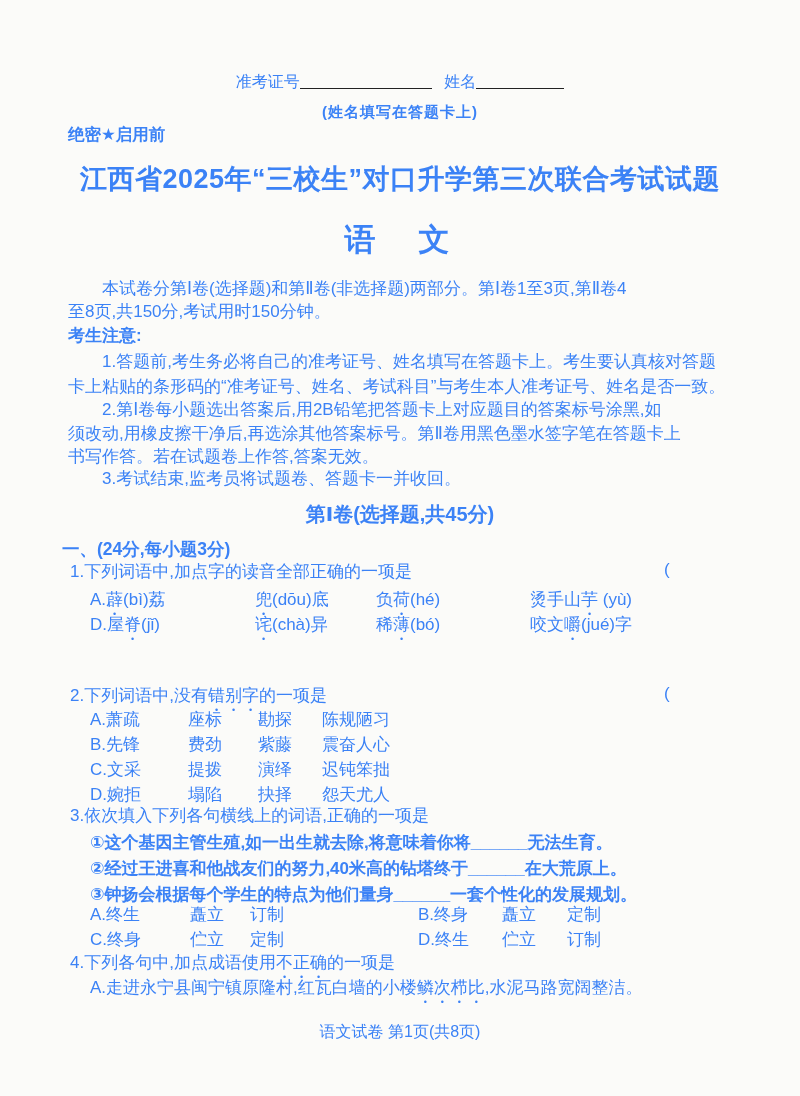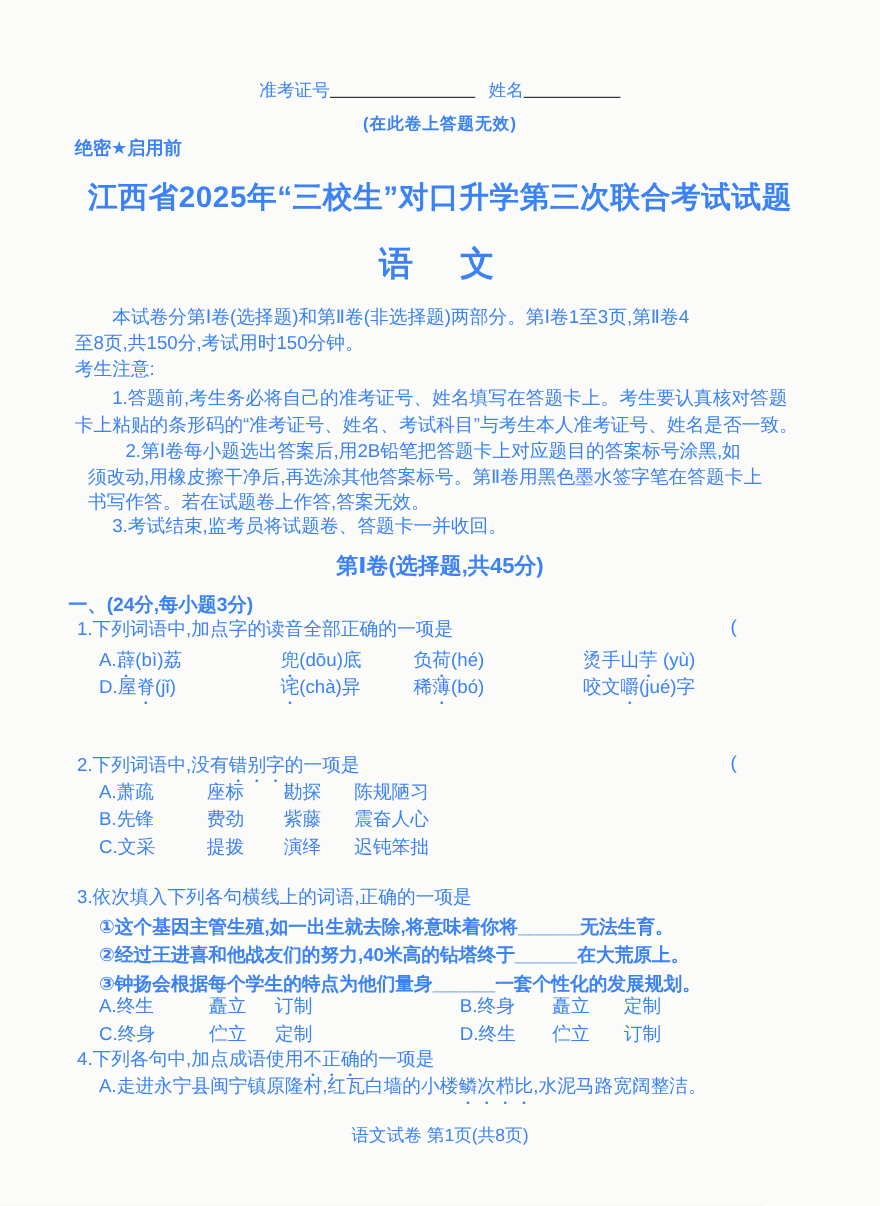--- a/index.html
+++ b/index.html
@@ -16,23 +16,23 @@
   .regline{top:72px;font-size:16px;}
   .blank{display:inline-block;border-bottom:1.6px solid #222;height:15px;vertical-align:-2px;}
   .blank.w1{width:132px;}
   .blank.w2{width:88px;}
   .invalid{top:103px;font-size:15px;font-weight:bold;letter-spacing:1px;}
   .secret{top:124px;left:68px;font-size:16.5px;font-weight:bold;}
   .maintitle{top:161px;font-size:27px;font-weight:bold;letter-spacing:0.5px;}
   .subject{top:219px;font-size:31px;font-weight:bold;letter-spacing:6px;}
   
   .intro{top:277px;left:68px;width:664px;line-height:23px;}
-  .noticetitle{top:324px;left:68px;font-weight:normal;}
+  .noticetitle{top:324px;left:68px;font-weight:bold;}
   .note1{top:349px;left:68px;width:668px;line-height:25px;}
-  .note2{top:398px;left:68px;width:668px;line-height:23.5px;margin-left:12px;}
+  .note2{top:398px;left:68px;width:668px;line-height:23.5px;}
   .note3{top:467px;left:68px;width:668px;line-height:23px;}
   .indent{text-indent:2em;}
   
   .sectitle{top:501px;font-size:20px;font-weight:bold;}
   .parthead{top:537px;left:62px;font-weight:bold;font-size:17.5px;}
   .stem{position:absolute;left:70px;white-space:nowrap;}
   .stem1{top:560px;}
   .stem2{top:684px;}
   .stem3{top:804px;}
   .stem4{top:951px;}
@@ -65,21 +65,21 @@
 </head>
 <body>
 
 <div class="page">
 
   <div class="abs center regline">
     <span>准考证号</span><span class="blank w1"></span>
     <span style="margin-left:8px;">姓名</span><span class="blank w2"></span>
   </div>
 
-  <div class="abs center invalid">(在此卷上答题无效)</div>
+  <div class="abs center invalid">(姓名填写在答题卡上)</div>
 
   <div class="abs secret">绝密★启用前</div>
 
   <div class="abs center maintitle">江西省2025年“三校生”对口升学第三次联合考试试题</div>
 
   <div class="abs center subject">语　文</div>
 
   <div class="abs intro">
       <div class="indent">本试卷分第Ⅰ卷(选择题)和第Ⅱ卷(非选择题)两部分。第Ⅰ卷1至3页,第Ⅱ卷4</div>
       <div class="">至8页,共150分,考试用时150分钟。</div>
@@ -135,20 +135,26 @@
         <span class="c c1">费劲</span>
         <span class="c c2">紫藤</span>
         <span class="c c3">震奋人心</span>
       </div>
       <div class="row">
         <span class="c c0">C.文采</span>
         <span class="c c1">提拨</span>
         <span class="c c2">演绎</span>
         <span class="c c3">迟钝笨拙</span>
       </div>
+      <div class="row">
+        <span class="c c0">D.婉拒</span>
+        <span class="c c1">塌陷</span>
+        <span class="c c2">抉择</span>
+        <span class="c c3">怨天尤人</span>
+      </div>
     </div>
 
   <div class="stem stem3">3.依次填入下列各句横线上的词语,正确的一项是</div>
   <div class="abs subs">
       <div class="">①这个基因主管生殖,如一出生就去除,将意味着你将______无法生育。</div>
       <div class="">②经过王进喜和他战友们的努力,40米高的钻塔终于______在大荒原上。</div>
       <div class="">③钟扬会根据每个学生的特点为他们量身______一套个性化的发展规划。</div>
     </div>
   <div class="rows rows3 q3g">
       <div class="row">

